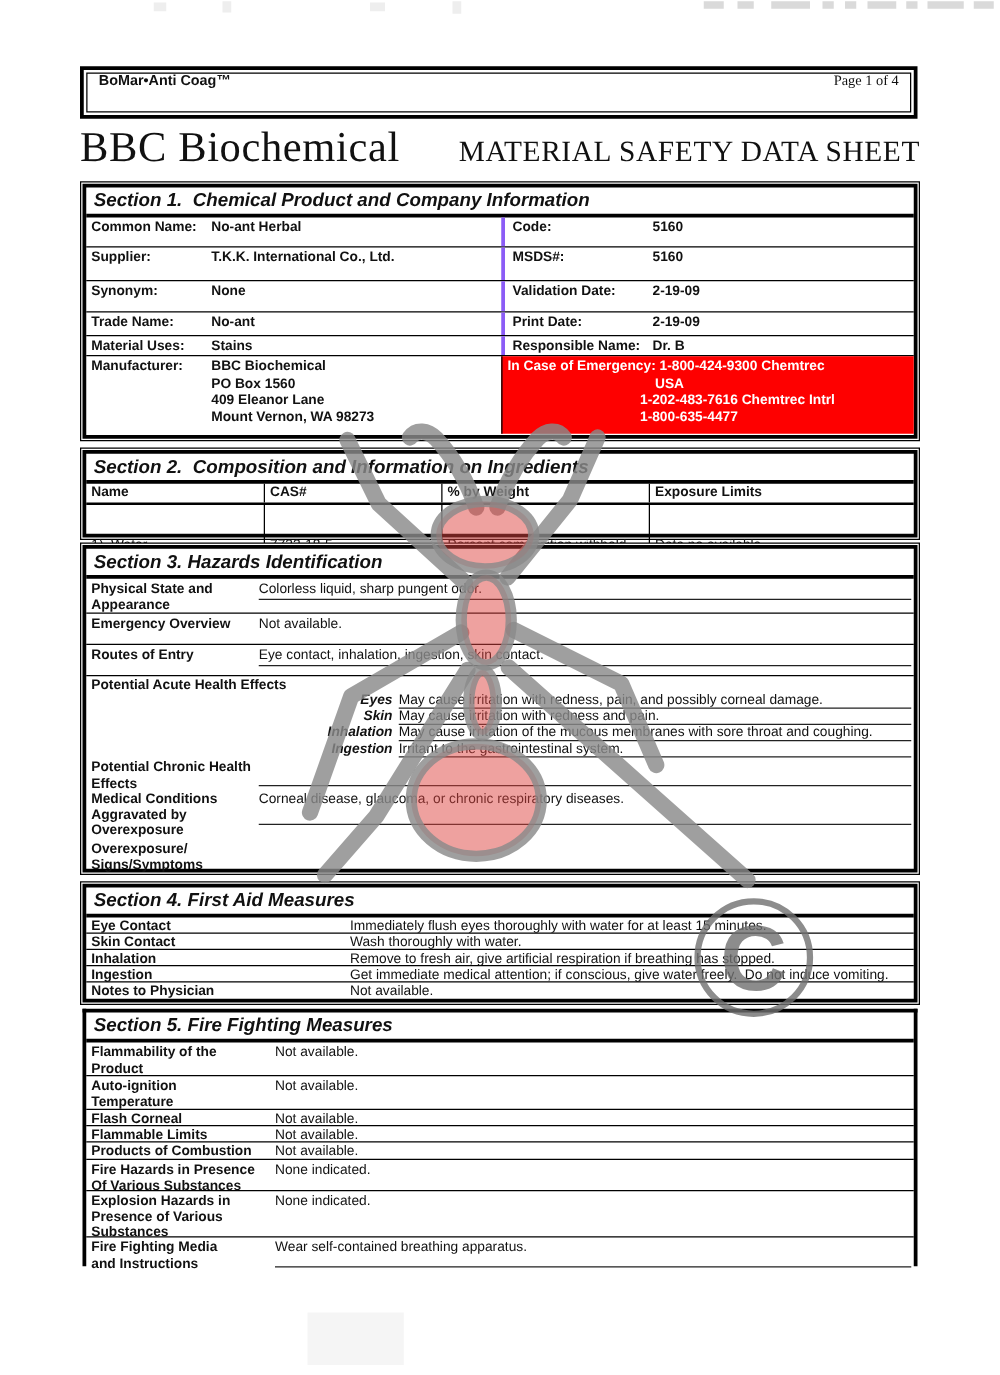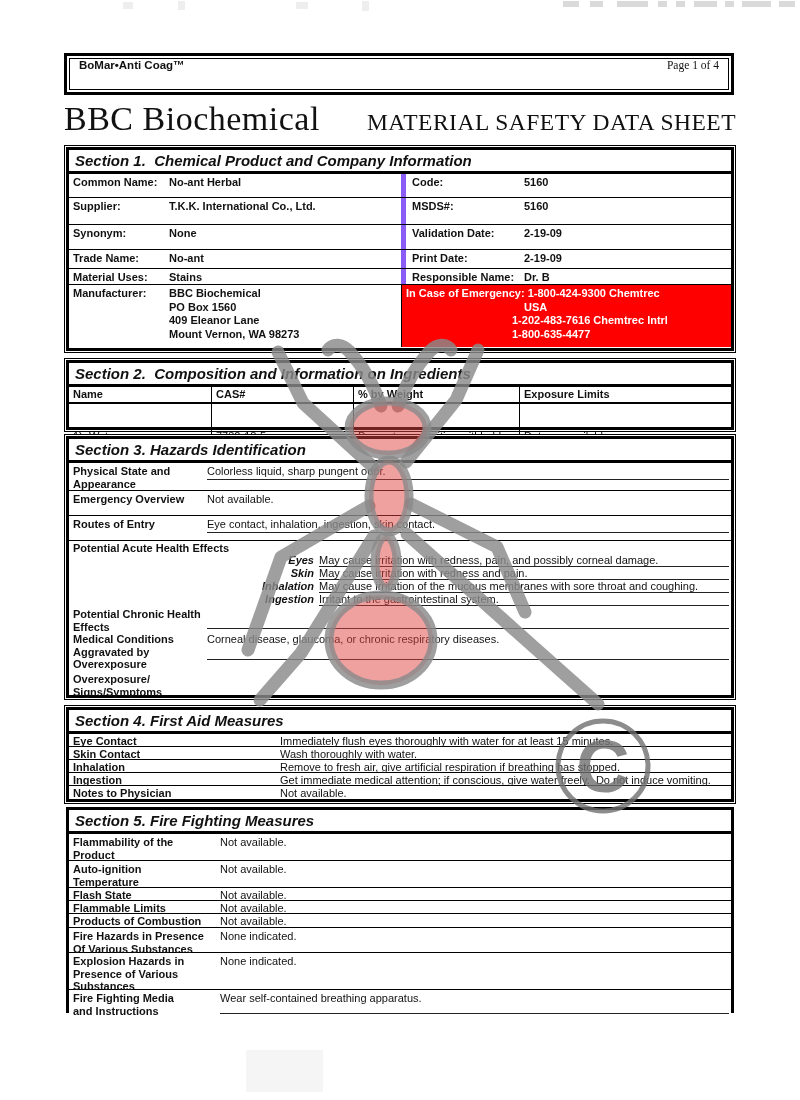--- a/index.html
+++ b/index.html
@@ -28,21 +28,21 @@
   .section-title { font-size:15px; font-weight:bold; font-style:italic; line-height:17px;
                    padding:2px 6px; border-bottom:3px solid #000; white-space:pre-wrap; }
 
   .lbl { font-weight:bold; font-size:11px; line-height:12.5px; white-space:pre-line; }
   .val { font-size:11px; line-height:12.5px; white-space:pre-wrap; }
 
   
   .s1r { display:flex; }
   .s1r .half { display:flex; padding:2px 0 0 4px; }
   .s1r .halfL { width:332px; flex:none; }
-  .s1r .halfR { flex:1; border-left:5px solid #8b5cf6; padding-left:6px; }
+  .s1r .halfR { flex:1; border-left:3px solid #8b5cf6; padding-left:6px; }
   .s1r.rule { border-bottom:1px solid #000; }
   .s1 .lblL { width:96px; flex:none; }
   .s1 .lblR { width:112px; flex:none; }
   .s1 .val { font-weight:bold; }
   .mfg { display:flex; padding:2px 0 0 4px; width:332px; flex:none; }
   .mfg .lines { font-weight:bold; font-size:11px; line-height:13.5px; }
   .emg { flex:1; border-left:1px solid #000; background:#fe0000; color:#fff;
          font-weight:bold; font-size:11px; line-height:13.5px; padding:2px 4px; }
   .emg .l1 { }
   .emg .l2 { margin-left:118px; }
@@ -290,21 +290,21 @@
       <span class="lbl">Flammability of the
 Product</span>
       <span class="val">Not available.</span>
     </div>
     <div class="r rule" style="height:27px">
       <span class="lbl">Auto-ignition
 Temperature</span>
       <span class="val">Not available.</span>
     </div>
     <div class="r rule" style="height:13px;padding-top:1px">
-      <span class="lbl">Flash State</span>
+      <span class="lbl">Flash Corneal</span>
       <span class="val">Not available.</span>
     </div>
     <div class="r rule" style="height:13px;padding-top:1px">
       <span class="lbl">Flammable Limits</span>
       <span class="val">Not available.</span>
     </div>
     <div class="r rule" style="height:14px;padding-top:1px">
       <span class="lbl">Products of Combustion</span>
       <span class="val">Not available.</span>
     </div>

